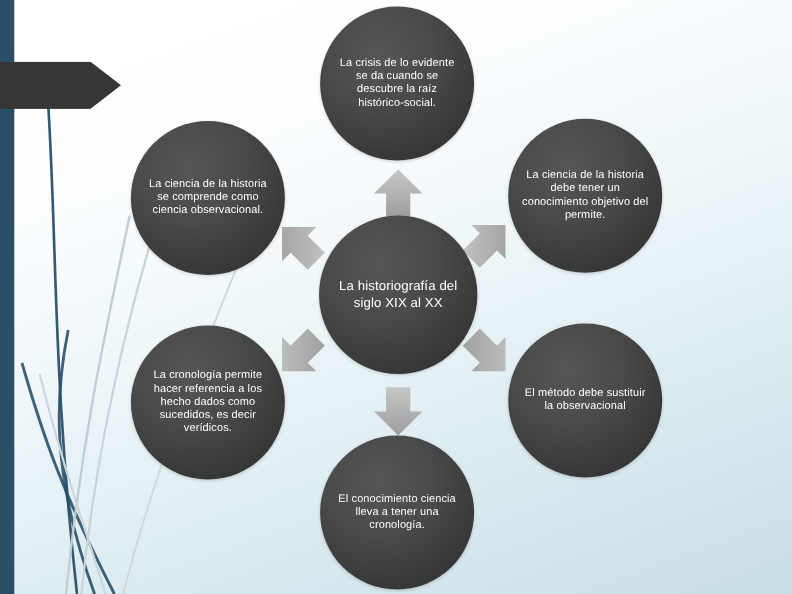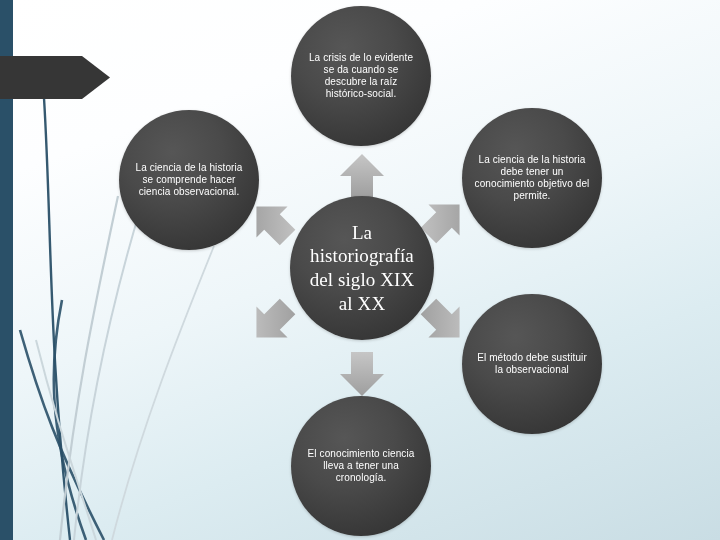--- a/index.html
+++ b/index.html
@@ -31,21 +31,21 @@
     background:radial-gradient(circle at 38% 30%,#565656 0%,#4a4a4a 38%,#3b3b3b 68%,#2c2c2c 100%);
     display:flex;align-items:center;justify-content:center;
     text-align:center;color:#ffffff;
     box-shadow:0 1px 3px rgba(0,0,0,.18);
   }
   .node span{
     display:block;line-height:1.22;padding:0 12px;
     letter-spacing:.1px;
   }
   .node.sat span{font-size:10px;}
-  .node.center span{font-size:19px;line-height:1.25;font-family:Liberation Serif, serif;}
+  .node.center span{font-size:12px;line-height:1.25;}
 
   #node-center{left:290px;top:196px;width:144px;height:144px;}
   #node-top{left:291px;top:6px;width:140px;height:140px;}
   #node-topleft{left:119px;top:110px;width:140px;height:140px;}
   #node-topright{left:462px;top:108px;width:140px;height:140px;}
   #node-bottomleft{left:119px;top:296px;width:140px;height:140px;}
   #node-bottomright{left:462px;top:294px;width:140px;height:140px;}
   #node-bottom{left:291px;top:396px;width:140px;height:140px;}
 
   
@@ -142,27 +142,30 @@
     <g transform="rotate(135 26 26)">
       <polygon points="26,4 48,26 37,26 37,48 15,48 15,26 4,26" fill="url(#ag6)"></polygon>
     </g>
   </svg>
 
   <div class="node sat" id="node-top">
     <span>La crisis de lo evidente se da cuando se descubre la raíz histórico-social.</span>
   </div>
 
   <div class="node sat" id="node-topleft">
-    <span>La ciencia de la historia se comprende hacer ciencia observacional.</span>
+    <span>La ciencia de la historia se comprende como ciencia observacional.</span>
   </div>
 
   <div class="node sat" id="node-topright">
     <span>La ciencia de la historia debe tener un conocimiento objetivo del permite.</span>
   </div>
 
+  <div class="node sat" id="node-bottomleft">
+    <span>La cronología permite hacer referencia a los hecho dados como sucedidos, es decir verídicos.</span>
+  </div>
 
   <div class="node sat" id="node-bottomright">
     <span>El método debe sustituir la observacional</span>
   </div>
 
   <div class="node sat" id="node-bottom">
     <span>El conocimiento ciencia lleva a tener una cronología.</span>
   </div>
 
   <div class="node center" id="node-center">

